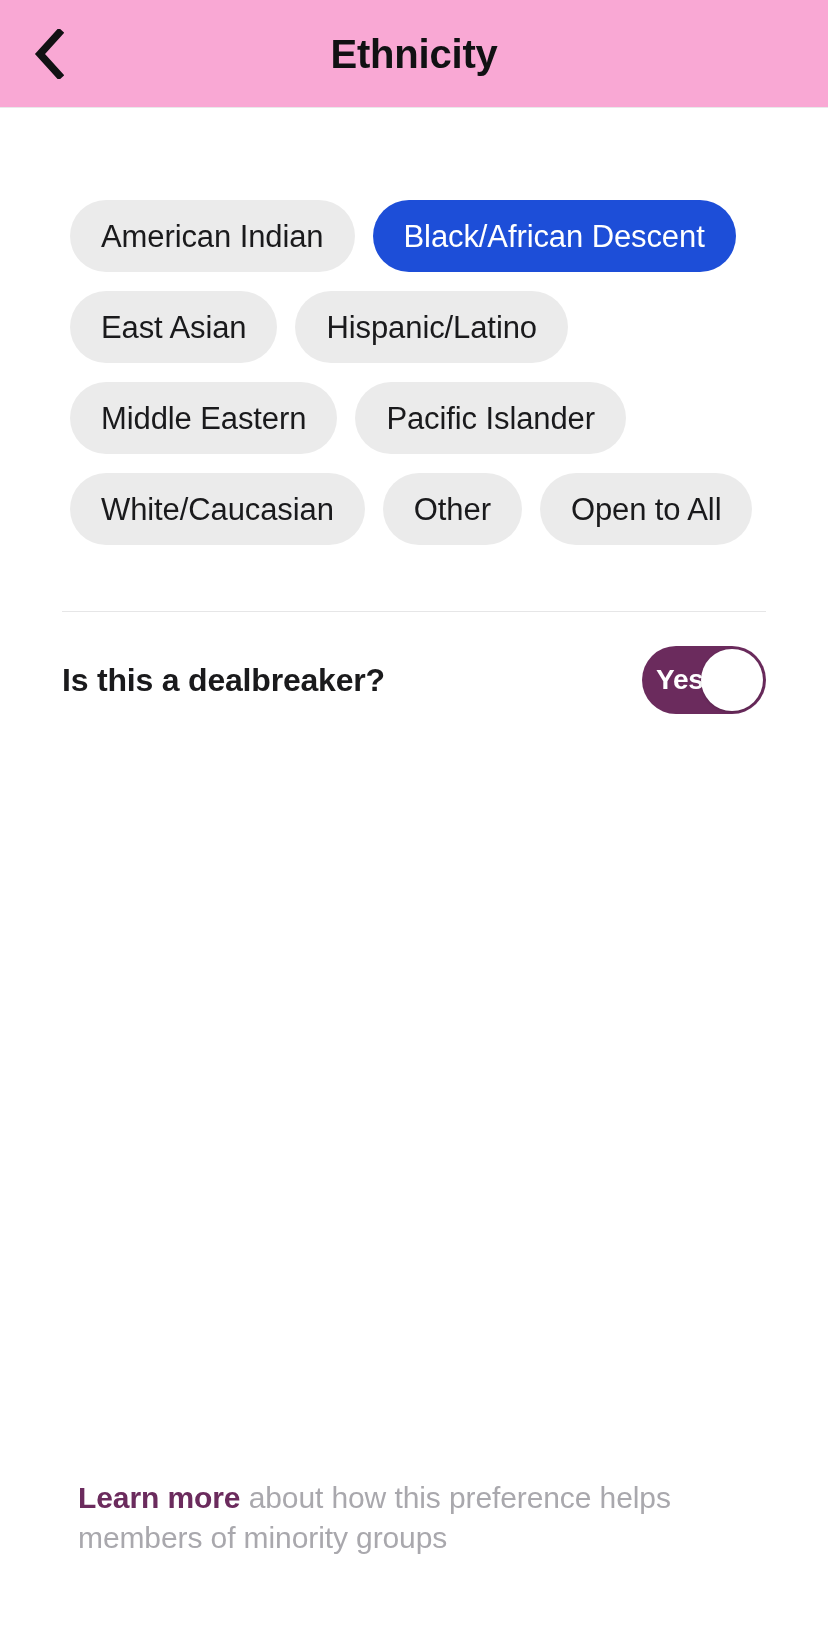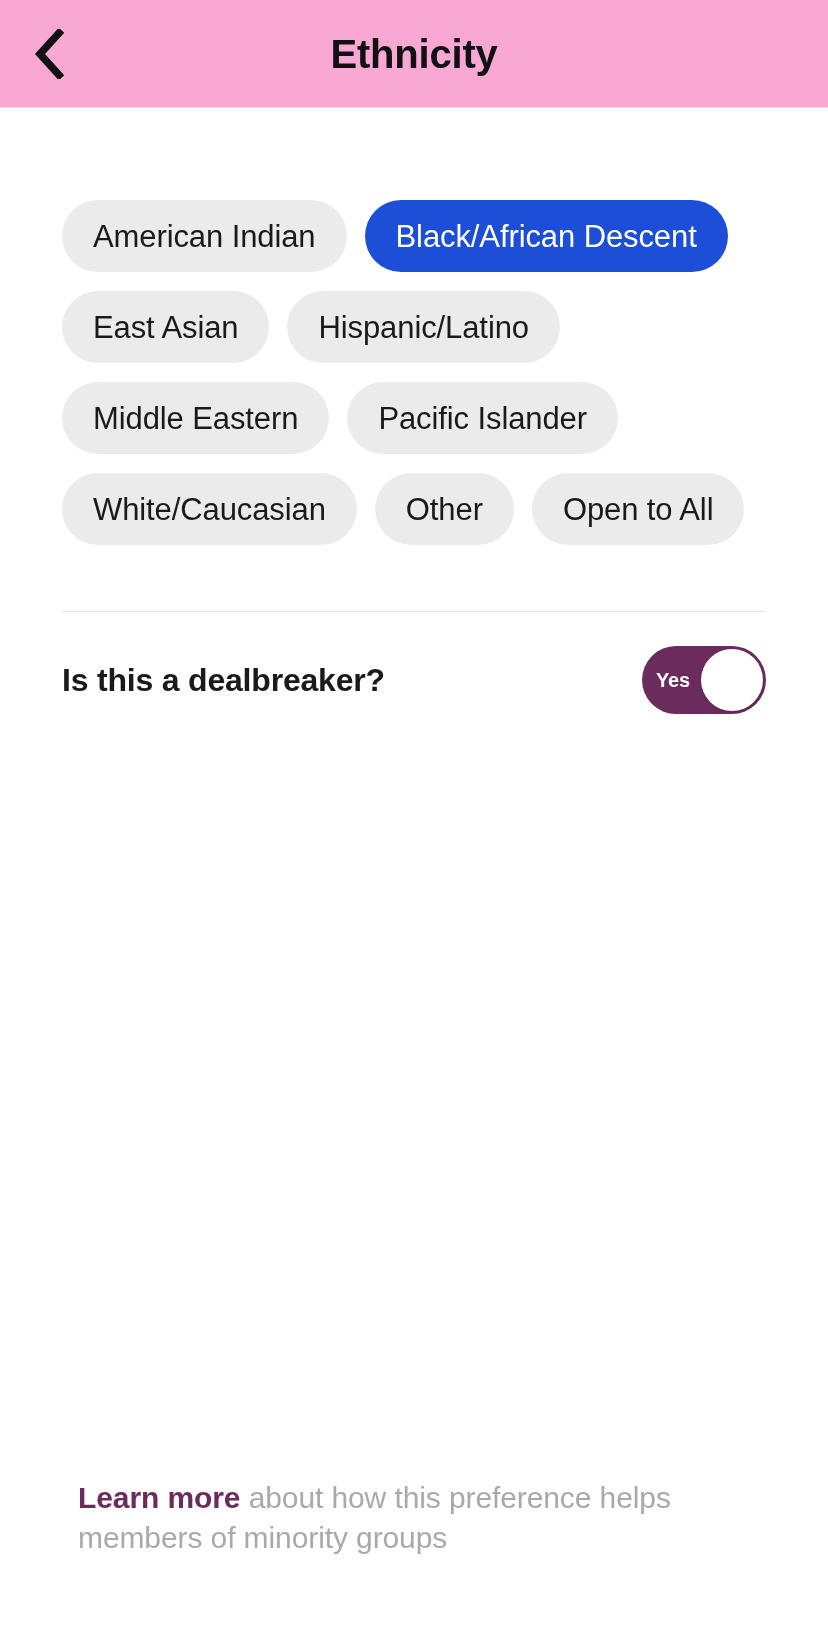--- a/index.html
+++ b/index.html
@@ -68,20 +68,21 @@
   }
 
   
   .chips {
     display: flex;
     flex-wrap: wrap;
     align-content: flex-start;
     gap: 19px 18px;
     padding: 92px 62px 0 62px;
     max-width: 828px;
+    margin-left: 8px;
   }
   .chip {
     display: inline-flex;
     align-items: center;
     justify-content: center;
     height: 72px;
     padding: 0 31px;
     border-radius: 36px;
     border: none;
     font-family: inherit;
@@ -133,21 +134,21 @@
     cursor: pointer;
     display: flex;
     align-items: center;
     flex: 0 0 auto;
   }
   .toggle-text {
     position: absolute;
     left: 14px;
     top: 50%;
     transform: translateY(-50%);
-    font-size: 20px;
+    font-size: 28px;
     font-weight: 700;
     color: #ffffff;
     line-height: 1;
     letter-spacing: -0.2px;
   }
   .toggle-knob {
     position: absolute;
     right: 3px;
     top: 50%;
     transform: translateY(-50%);

